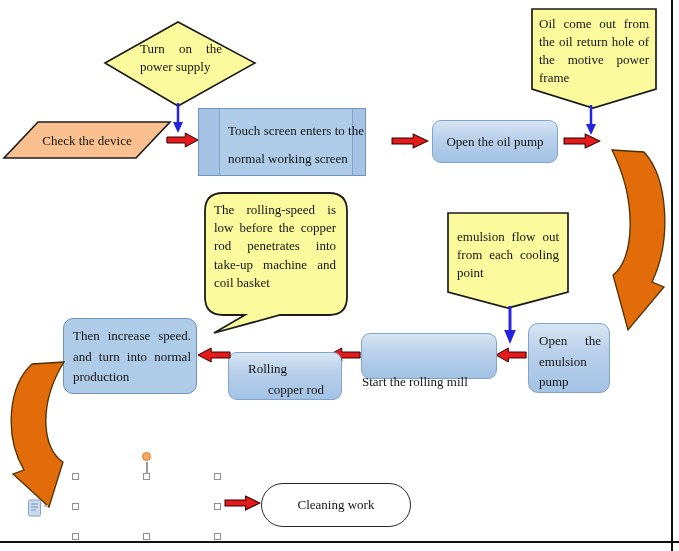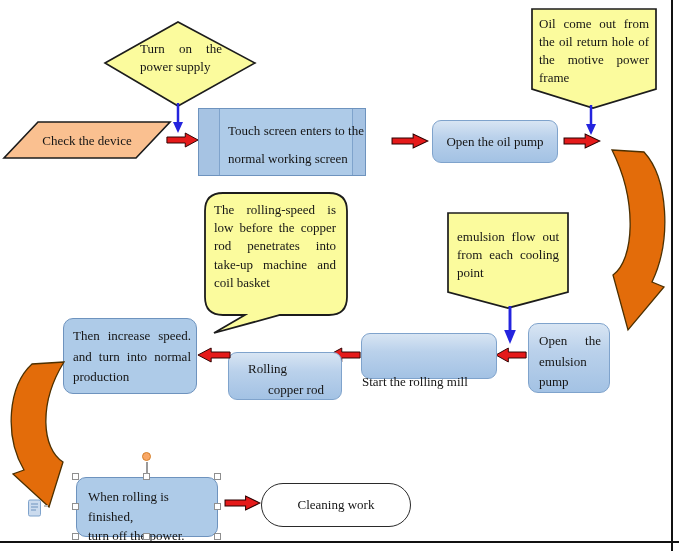--- a/index.html
+++ b/index.html
@@ -151,26 +151,20 @@
   <svg class="abs" style="left:2px;top:356px;" width="76" height="152" viewBox="0 0 76 152">
     <path d="M 62,6 L 30,8 C 6,30 2,80 22,114 L 11,118 L 47,151 L 61,106 C 40,93 36,48 62,6 Z" stroke="#4D3000" stroke-width="1.3" fill="#E36C0A"></path>
   </svg>
 
   <svg class="abs" style="left:26px;top:498px;" width="24" height="21" viewBox="0 0 24 21">
     <rect x="2.5" y="2" width="12" height="16" rx="1.5" fill="#CBDBEE" stroke="#7FA3CC" stroke-width="1"></rect>
     <path d="M5 6 h7 M5 9 h7 M5 12 h5" stroke="#6E93BE" stroke-width="1" fill="none"></path>
     <rect x="18" y="7" width="4" height="2" fill="#BDBDBD"></rect>
   </svg>
 
-  <div class="abs fbox" style="left:76px;top:477px;width:142px;height:60px;">
-    <div class="abs label" style="left:11px;top:9px;width:128px;line-height:19.5px;">
-      <div>When rolling is finished,</div>
-      <div>turn off the power.</div>
-    </div>
-  </div>
 
   <div class="handle" style="left:72px;top:473px;"></div>
   <div class="handle" style="left:143px;top:473px;"></div>
   <div class="handle" style="left:214px;top:473px;"></div>
   <div class="handle" style="left:72px;top:503px;"></div>
   <div class="handle" style="left:214px;top:503px;"></div>
   <div class="handle" style="left:72px;top:533px;"></div>
   <div class="handle" style="left:143px;top:533px;"></div>
   <div class="handle" style="left:214px;top:533px;"></div>
   <div class="abs" style="left:146px;top:462px;width:1.5px;height:12px;background:#9a9a9a;"></div>

